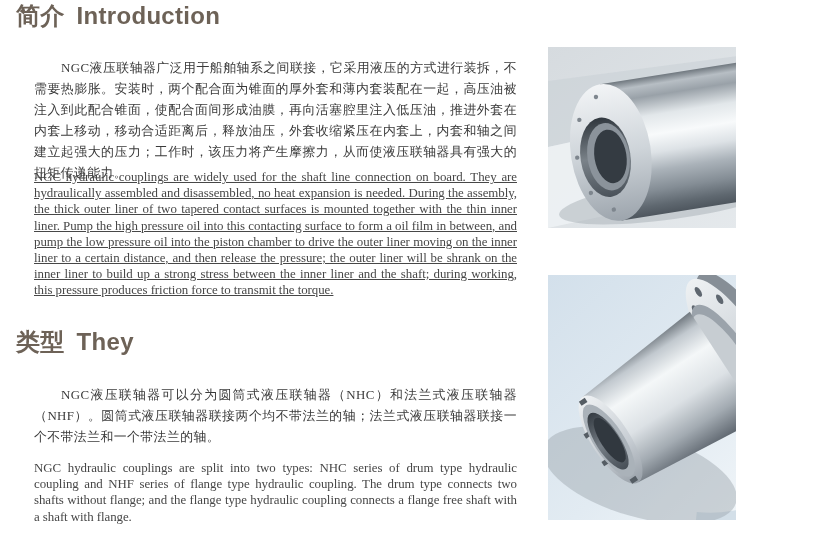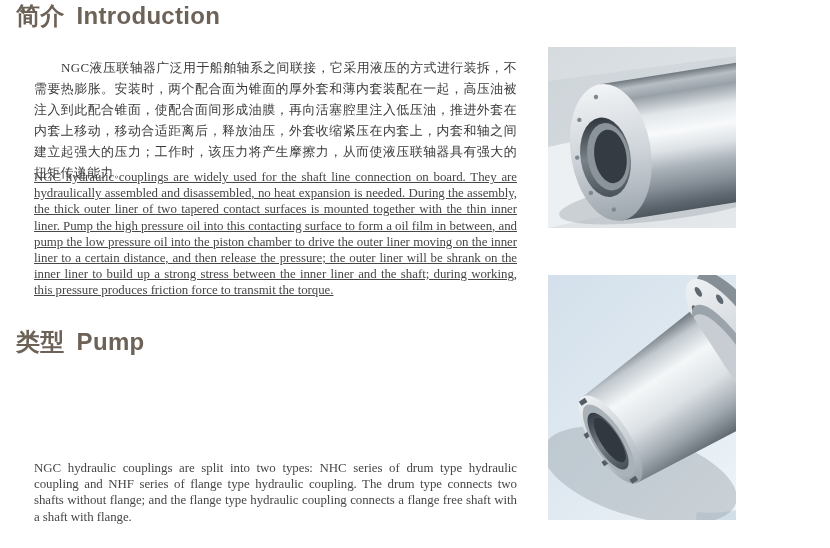--- a/index.html
+++ b/index.html
@@ -32,22 +32,23 @@
 <body>
 
 <div class="page">
 
   <h1 class="heading heading-intro"><span class="h-zh">简介</span><span class="h-en">Introduction</span></h1>
 
   <p class="para para-zh para-zh1">NGC液压联轴器广泛用于船舶轴系之间联接，它采用液压的方式进行装拆，不需要热膨胀。安装时，两个配合面为锥面的厚外套和薄内套装配在一起，高压油被注入到此配合锥面，使配合面间形成油膜，再向活塞腔里注入低压油，推进外套在内套上移动，移动合适距离后，释放油压，外套收缩紧压在内套上，内套和轴之间建立起强大的压力；工作时，该压力将产生摩擦力，从而使液压联轴器具有强大的扭矩传递能力。</p>
 
   <p class="para para-en para-en1">NGC hydraulic couplings are widely used for the shaft line connection on board. They are hydraulically assembled and disassembled, no heat expansion is needed. During the assembly, the thick outer liner of two tapered contact surfaces is mounted together with the thin inner liner. Pump the high pressure oil into this contacting surface to form a oil film in between, and pump the low pressure oil into the piston chamber to drive the outer liner moving on the inner liner to a certain distance, and then release the pressure; the outer liner will be shrank on the inner liner to build up a strong stress between the inner liner and the shaft; during working, this pressure produces friction force to transmit the torque.</p>
 
-  <h2 class="heading heading-type"><span class="h-zh">类型</span><span class="h-en">Pump</span></h2>
+  <h2 class="heading heading-type"><span class="h-zh">类型</span><span class="h-en">They</span></h2>
 
+  <p class="para para-zh para-zh2">NGC液压联轴器可以分为圆筒式液压联轴器（NHC）和法兰式液压联轴器（NHF）。圆筒式液压联轴器联接两个均不带法兰的轴；法兰式液压联轴器联接一个不带法兰和一个带法兰的轴。</p>
 
   <p class="para para-en para-en2">NGC hydraulic couplings are split into two types: NHC series of drum type hydraulic coupling and NHF series of flange type hydraulic coupling. The drum type connects two shafts without flange; and the flange type hydraulic coupling connects a flange free shaft with a shaft with flange.</p>
 
   <figure class="figure figure-drum">
     <svg width="257" height="181" viewBox="0 0 257 181">
       <defs>
         <linearGradient id="bg1" x1="0" y1="0" x2="1" y2="1">
           <stop offset="0" stop-color="#d6dbdf"></stop>
           <stop offset="1" stop-color="#e7ebee"></stop>
         </linearGradient>

